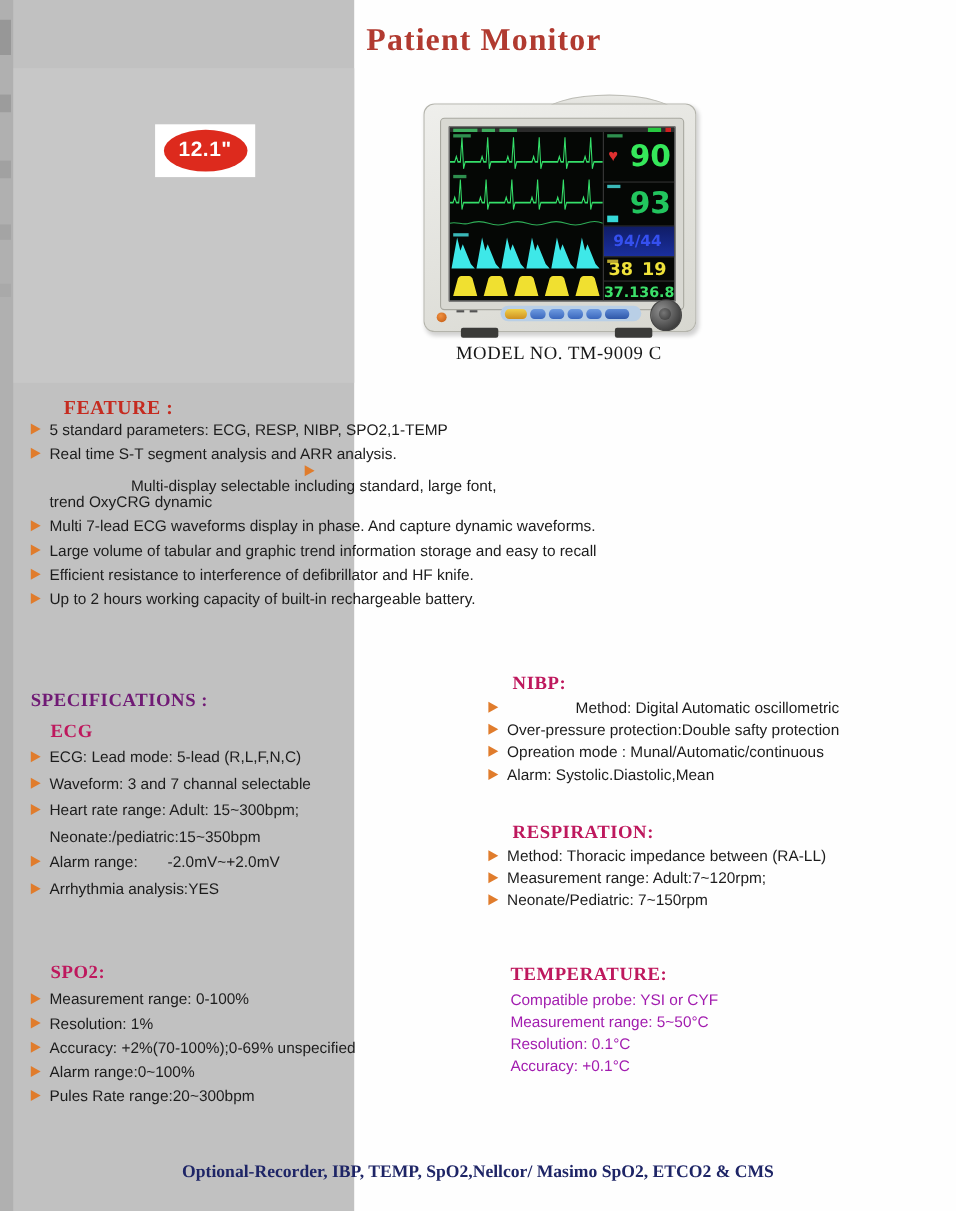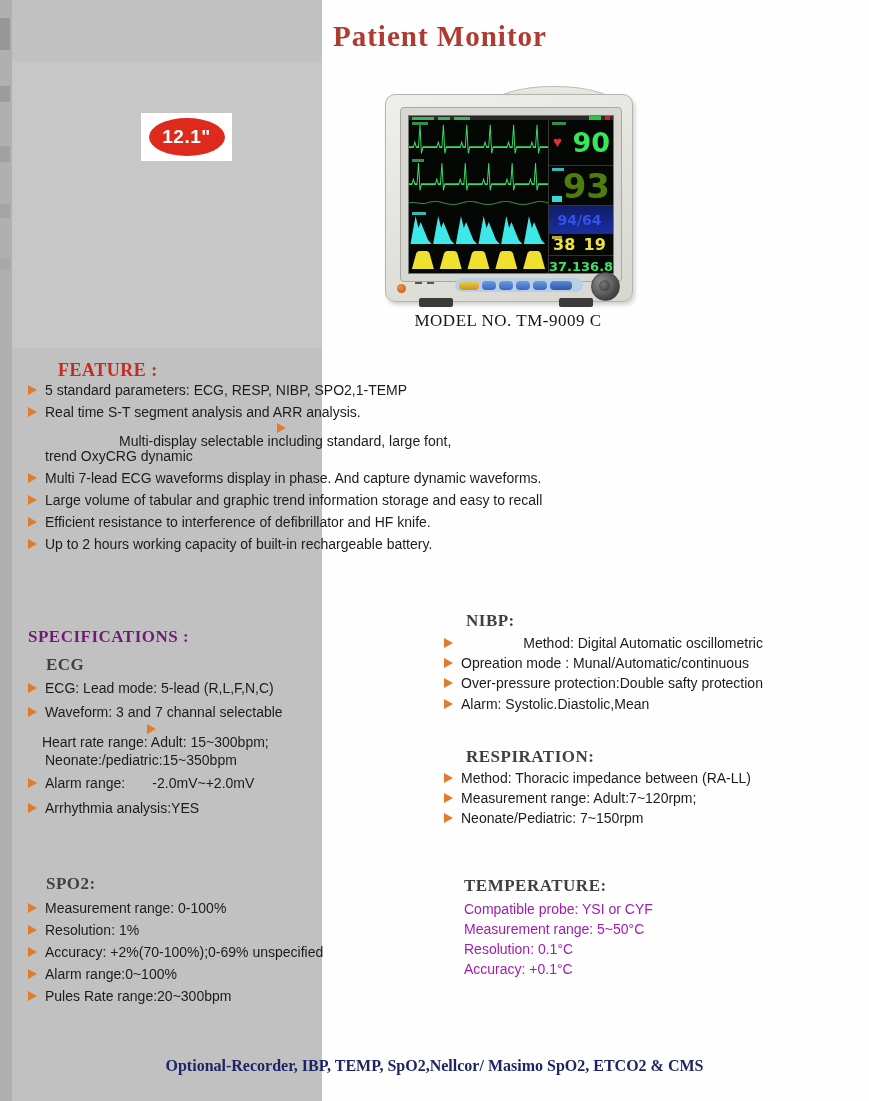--- a/index.html
+++ b/index.html
@@ -39,21 +39,21 @@
   .wave-label{position:absolute;left:3px;top:2px;height:3px;background:#2f8f4f;}
   .val-col{width:64px;display:flex;flex-direction:column;}
   .panel{position:relative;border-bottom:1px solid #333;display:flex;align-items:center;
          justify-content:flex-end;padding-right:3px;box-sizing:border-box;}
   .panel .tag{position:absolute;left:3px;top:2px;height:3px;}
   .v-hr{height:46px;} .v-spo2{height:40px;} 
   .v-nibp{height:28px;background:linear-gradient(#101d66,#1a2f9e);justify-content:center;}
   .v-resp{height:22px;justify-content:space-around;} .v-temp{height:21px;justify-content:space-around;border-bottom:none;}
   .heart{position:absolute;left:4px;top:14px;color:#e03030;font-size:15px;line-height:1;}
   .big-green{color:#35e85a;font-weight:bold;font-size:27px;font-family:"DejaVu Sans",sans-serif;}
-  .big-cyan{color:#4d7c0f;font-weight:bold;font-size:34px;font-family:"DejaVu Sans",sans-serif;}
+  .big-cyan{color:#22c55e;font-weight:bold;font-size:27px;font-family:"DejaVu Sans",sans-serif;}
   .nibp-val{color:#3550f0;font-weight:bold;font-size:14px;font-family:"DejaVu Sans",sans-serif;}
   .resp-val{color:#efe23a;font-weight:bold;font-size:16px;font-family:"DejaVu Sans",sans-serif;}
   .temp-val{color:#3ce06a;font-weight:bold;font-size:13px;font-family:"DejaVu Sans",sans-serif;}
   .spo2-block{position:absolute;left:3px;bottom:3px;width:10px;height:6px;background:#35d8d8;}
   .btn-strip{position:absolute;left:72px;top:192px;width:128px;height:14px;background:#b9cfe6;
              border-radius:8px 8px 8px 8px;display:flex;align-items:center;gap:3px;padding-left:4px;box-sizing:border-box;}
   .btn{height:9px;border-radius:4px;}
   .btn-yellow{width:20px;background:linear-gradient(#f0d04a,#cf9020);}
   .btn-blue{width:14px;background:linear-gradient(#6d9ae0,#3a67bd);}
   .btn-wide{width:22px;background:linear-gradient(#5d8ad6,#2f57a8);}
@@ -61,21 +61,21 @@
         background:radial-gradient(circle at 35% 35%,#909090,#222);border:1px solid #444;}
   .knob-inner{position:absolute;left:7px;top:7px;width:11px;height:11px;border-radius:50%;
               background:radial-gradient(circle at 40% 40%,#777,#333);}
   .led{position:absolute;left:14px;top:198px;width:9px;height:9px;border-radius:50%;
        background:radial-gradient(circle at 40% 35%,#f09040,#c05810);}
   .dash{position:absolute;top:196px;width:7px;height:2px;background:#555;}
   .foot{position:absolute;top:212px;width:34px;height:9px;background:#3a3a38;border-radius:2px;}
   .caption{position:absolute;left:383px;top:311px;width:250px;text-align:center;
            font-family:"Liberation Serif",serif;font-size:17px;color:#161616;letter-spacing:0.5px;}
   
-  .h-red{position:absolute;font-family:"Liberation Serif",serif;font-weight:bold;font-size:17px;color:#404040;letter-spacing:0.5px;}
+  .h-red{position:absolute;font-family:"Liberation Serif",serif;font-weight:bold;font-size:17px;color:#be185d;letter-spacing:0.5px;}
   .h-navy{position:absolute;font-family:"Liberation Serif",serif;font-weight:bold;font-size:17px;color:#701a75;letter-spacing:0.5px;}
   
   .list{position:absolute;}
   .row{display:flex;align-items:center;}
   .tri{width:0;height:0;border-style:solid;border-width:5px 0 5px 9px;
        border-color:transparent transparent transparent #e07c2c;margin-right:8px;flex:0 0 auto;}
   .tri.hide{visibility:hidden;}
   .li-text{font-size:14px;white-space:pre-wrap;color:#1c1c1c;}
   .plain-line{font-size:14px;color:#a21caf;}
   
@@ -156,21 +156,21 @@
             <div class="tag" style="width:14px;background:#2f8f4f;"></div>
             <span class="heart">♥</span>
             <span class="big-green">90</span>
           </div>
           <div class="panel v-spo2">
             <div class="tag" style="width:12px;background:#3ab8b8;"></div>
             <div class="spo2-block"></div>
             <span class="big-cyan">93</span>
           </div>
           <div class="panel v-nibp">
-            <span class="nibp-val">94/64</span>
+            <span class="nibp-val">94/44</span>
           </div>
           <div class="panel v-resp">
             <div class="tag" style="width:10px;background:#b8a830;"></div>
             <span class="resp-val">38</span>
             <span class="resp-val">19</span>
           </div>
           <div class="panel v-temp">
             <span class="temp-val">37.1</span>
             <span class="temp-val">36.8</span>
           </div>
@@ -238,21 +238,21 @@
   <div class="h-red" style="left:46px;top:655px;">ECG</div>
   <div class="list" style="left:28px;top:676px;">
     <div class="row" style="height:24px;">
         <span class="tri"></span>
         <span class="li-text">ECG: Lead mode: 5-lead (R,L,F,N,C)</span>
       </div>
     <div class="row" style="height:24px;">
         <span class="tri"></span>
         <span class="li-text">Waveform: 3 and 7 channal selectable</span>
       </div>
-    <div class="row" style="height:24px;flex-direction:column;">
+    <div class="row" style="height:24px;">
         <span class="tri"></span>
         <span class="li-text">Heart rate range: Adult: 15~300bpm;</span>
       </div>
     <div class="row" style="height:23px;">
         <span class="tri hide"></span>
         <span class="li-text">Neonate:/pediatric:15~350bpm</span>
       </div>
     <div class="row" style="height:24px;">
         <span class="tri"></span>
         <span class="li-text">Alarm range:       -2.0mV~+2.0mV</span>
@@ -288,25 +288,25 @@
   </div>
 
   <div class="h-red" style="left:466px;top:611px;">NIBP:</div>
   <div class="list" style="left:444px;top:633px;">
     <div class="row" style="height:20px;justify-content:space-between;">
         <span class="tri"></span>
         <span class="li-text">Method: Digital Automatic oscillometric</span>
       </div>
     <div class="row" style="height:20px;">
         <span class="tri"></span>
+        <span class="li-text">Over-pressure protection:Double safty protection</span>
+      </div>
+    <div class="row" style="height:20px;">
+        <span class="tri"></span>
         <span class="li-text">Opreation mode : Munal/Automatic/continuous</span>
-      </div>
-    <div class="row" style="height:20px;">
-        <span class="tri"></span>
-        <span class="li-text">Over-pressure protection:Double safty protection</span>
       </div>
     <div class="row" style="height:21px;">
         <span class="tri"></span>
         <span class="li-text">Alarm: Systolic.Diastolic,Mean</span>
       </div>
   </div>
 
   <div class="h-red" style="left:466px;top:747px;">RESPIRATION:</div>
   <div class="list" style="left:444px;top:768px;">
     <div class="row" style="height:20px;">

